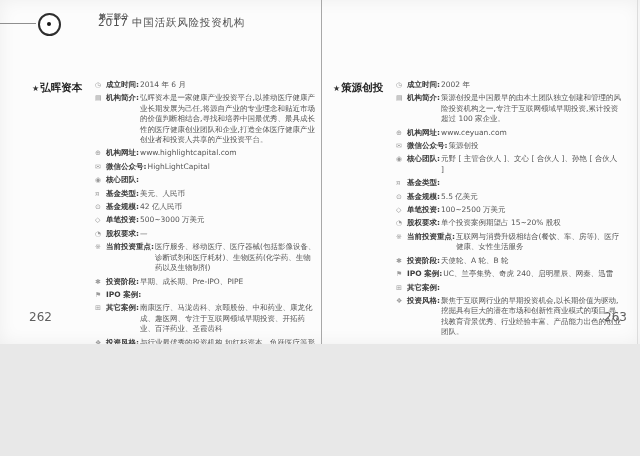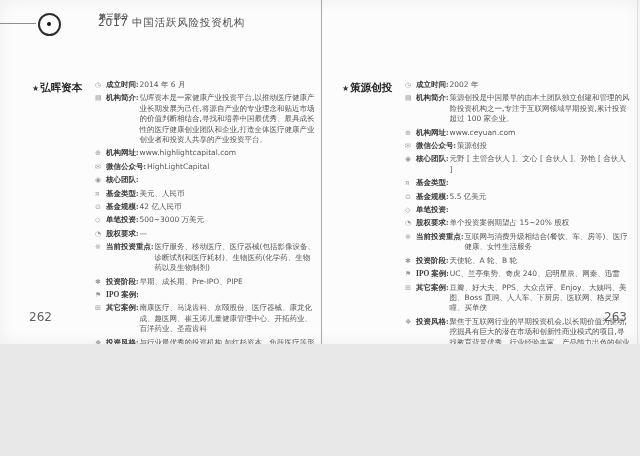--- a/index.html
+++ b/index.html
@@ -12,29 +12,29 @@
   
   .header-rule{position:absolute;top:23px;left:0;width:36px;height:1px;background:#8f8f8f;}
   .logo{position:absolute;top:13px;left:38px;width:19px;height:19px;border:2px solid #2e2e2e;border-radius:50%;background:#fff;}
   .logo::after{content:"";position:absolute;left:7px;top:7px;width:4px;height:4px;background:#151515;border-radius:50%;}
   .part-label{position:absolute;top:12px;left:99px;font-size:7px;font-weight:bold;color:#5a5a5a;letter-spacing:0.5px;}
   .book-title{position:absolute;top:16px;left:98px;font-size:10.5px;color:#4f4f4f;letter-spacing:0.8px;}
 
   
   .page{position:absolute;top:80px;box-sizing:border-box;}
   .page-left{left:0;width:322px;padding:0 5px 0 32px;}
-  .page-right{left:312px;width:318px;padding:0 0 0 30px;}
+  .page-right{left:303px;width:318px;padding:0 0 0 30px;}
 
   .profile{display:flex;align-items:flex-start;}
   .org-title{flex:none;width:63px;font-size:10.5px;font-weight:bold;color:#222;padding-top:1px;white-space:nowrap;}
   .star{font-size:8px;margin-right:1px;color:#333;}
   .fields{flex:1;min-width:0;}
   .field{display:flex;align-items:flex-start;margin-bottom:3px;font-size:7.5px;line-height:10.4px;}
   .ficon{flex:none;width:11px;color:#9a9a9a;font-size:7px;line-height:10.4px;text-align:left;}
-  .flabel{flex:none;font-weight:bold;color:#3b3b3b;white-space:nowrap;font-family:Liberation Serif, serif;}
+  .flabel{flex:none;font-weight:bold;color:#3b3b3b;white-space:nowrap;}
   .fvalue{flex:1;min-width:0;color:#565656;margin-left:1px;word-break:break-all;}
 
   .page-num{position:absolute;bottom:20px;font-size:12px;color:#5f5f5f;}
   .page-num-left{left:29px;}
   .page-num-right{right:13px;}
 </style>
 </head>
 <body>
 
 <div class="sheet">
@@ -118,21 +118,21 @@
   </div>
 
   <div class="field">
     <span class="ficon">⚑</span>
     <span class="flabel">IPO 案例:</span>
   </div>
 
   <div class="field">
     <span class="ficon">⊞</span>
     <span class="flabel">其它案例:</span>
-    <span class="fvalue">南康医疗、马泷齿科、京颐股份、医疗器械、康龙化成、趣医网、崔玉涛儿童健康管理中心、开拓药业、百洋药业、圣霞齿科</span>
+    <span class="fvalue">南康医疗、马泷齿科、京颐股份、中和药业、康龙化成、趣医网、专注于互联网领域早期投资、开拓药业、百洋药业、圣霞齿科</span>
   </div>
 
   <div class="field">
     <span class="ficon">❖</span>
     <span class="flabel">投资风格:</span>
     <span class="fvalue">与行业最优秀的投资机构,如红杉资本、鱼跃医疗等形成联盟,具有优质的资源及融资能力;具有医疗专业知识背景及行业背景的专业投研团队,决策专业稳健迅速,充分利用已投公司的网络效应及行业人脉,合作灵活多样吸引多方资源。</span>
   </div>
 </div>
     </div>
   </div>
@@ -180,20 +180,21 @@
 
   <div class="field">
     <span class="ficon">⊙</span>
     <span class="flabel">基金规模:</span>
     <span class="fvalue">5.5 亿美元</span>
   </div>
 
   <div class="field">
     <span class="ficon">◇</span>
     <span class="flabel">单笔投资:</span>
+    <span class="fvalue">100~2500 万美元</span>
   </div>
 
   <div class="field">
     <span class="ficon">◔</span>
     <span class="flabel">股权要求:</span>
     <span class="fvalue">单个投资案例期望占 15~20% 股权</span>
   </div>
 
   <div class="field">
     <span class="ficon">※</span>
@@ -209,21 +210,20 @@
 
   <div class="field">
     <span class="ficon">⚑</span>
     <span class="flabel">IPO 案例:</span>
     <span class="fvalue">UC、兰亭集势、奇虎 240、启明星辰、网秦、迅雷</span>
   </div>
 
   <div class="field">
     <span class="ficon">⊞</span>
     <span class="flabel">其它案例:</span>
-    <span class="fvalue">豆瓣、好大夫、PPS、大众点评、Enjoy、大姨吗、美图、Boss 直聘、人人车、下厨房、医联网、格灵深瞳、买单侠</span>
   </div>
 
   <div class="field">
     <span class="ficon">❖</span>
     <span class="flabel">投资风格:</span>
     <span class="fvalue">聚焦于互联网行业的早期投资机会,以长期价值为驱动,挖掘具有巨大的潜在市场和创新性商业模式的项目,寻找教育背景优秀、行业经验丰富、产品能力出色的创业团队。</span>
   </div>
 </div>
     </div>
   </div>

